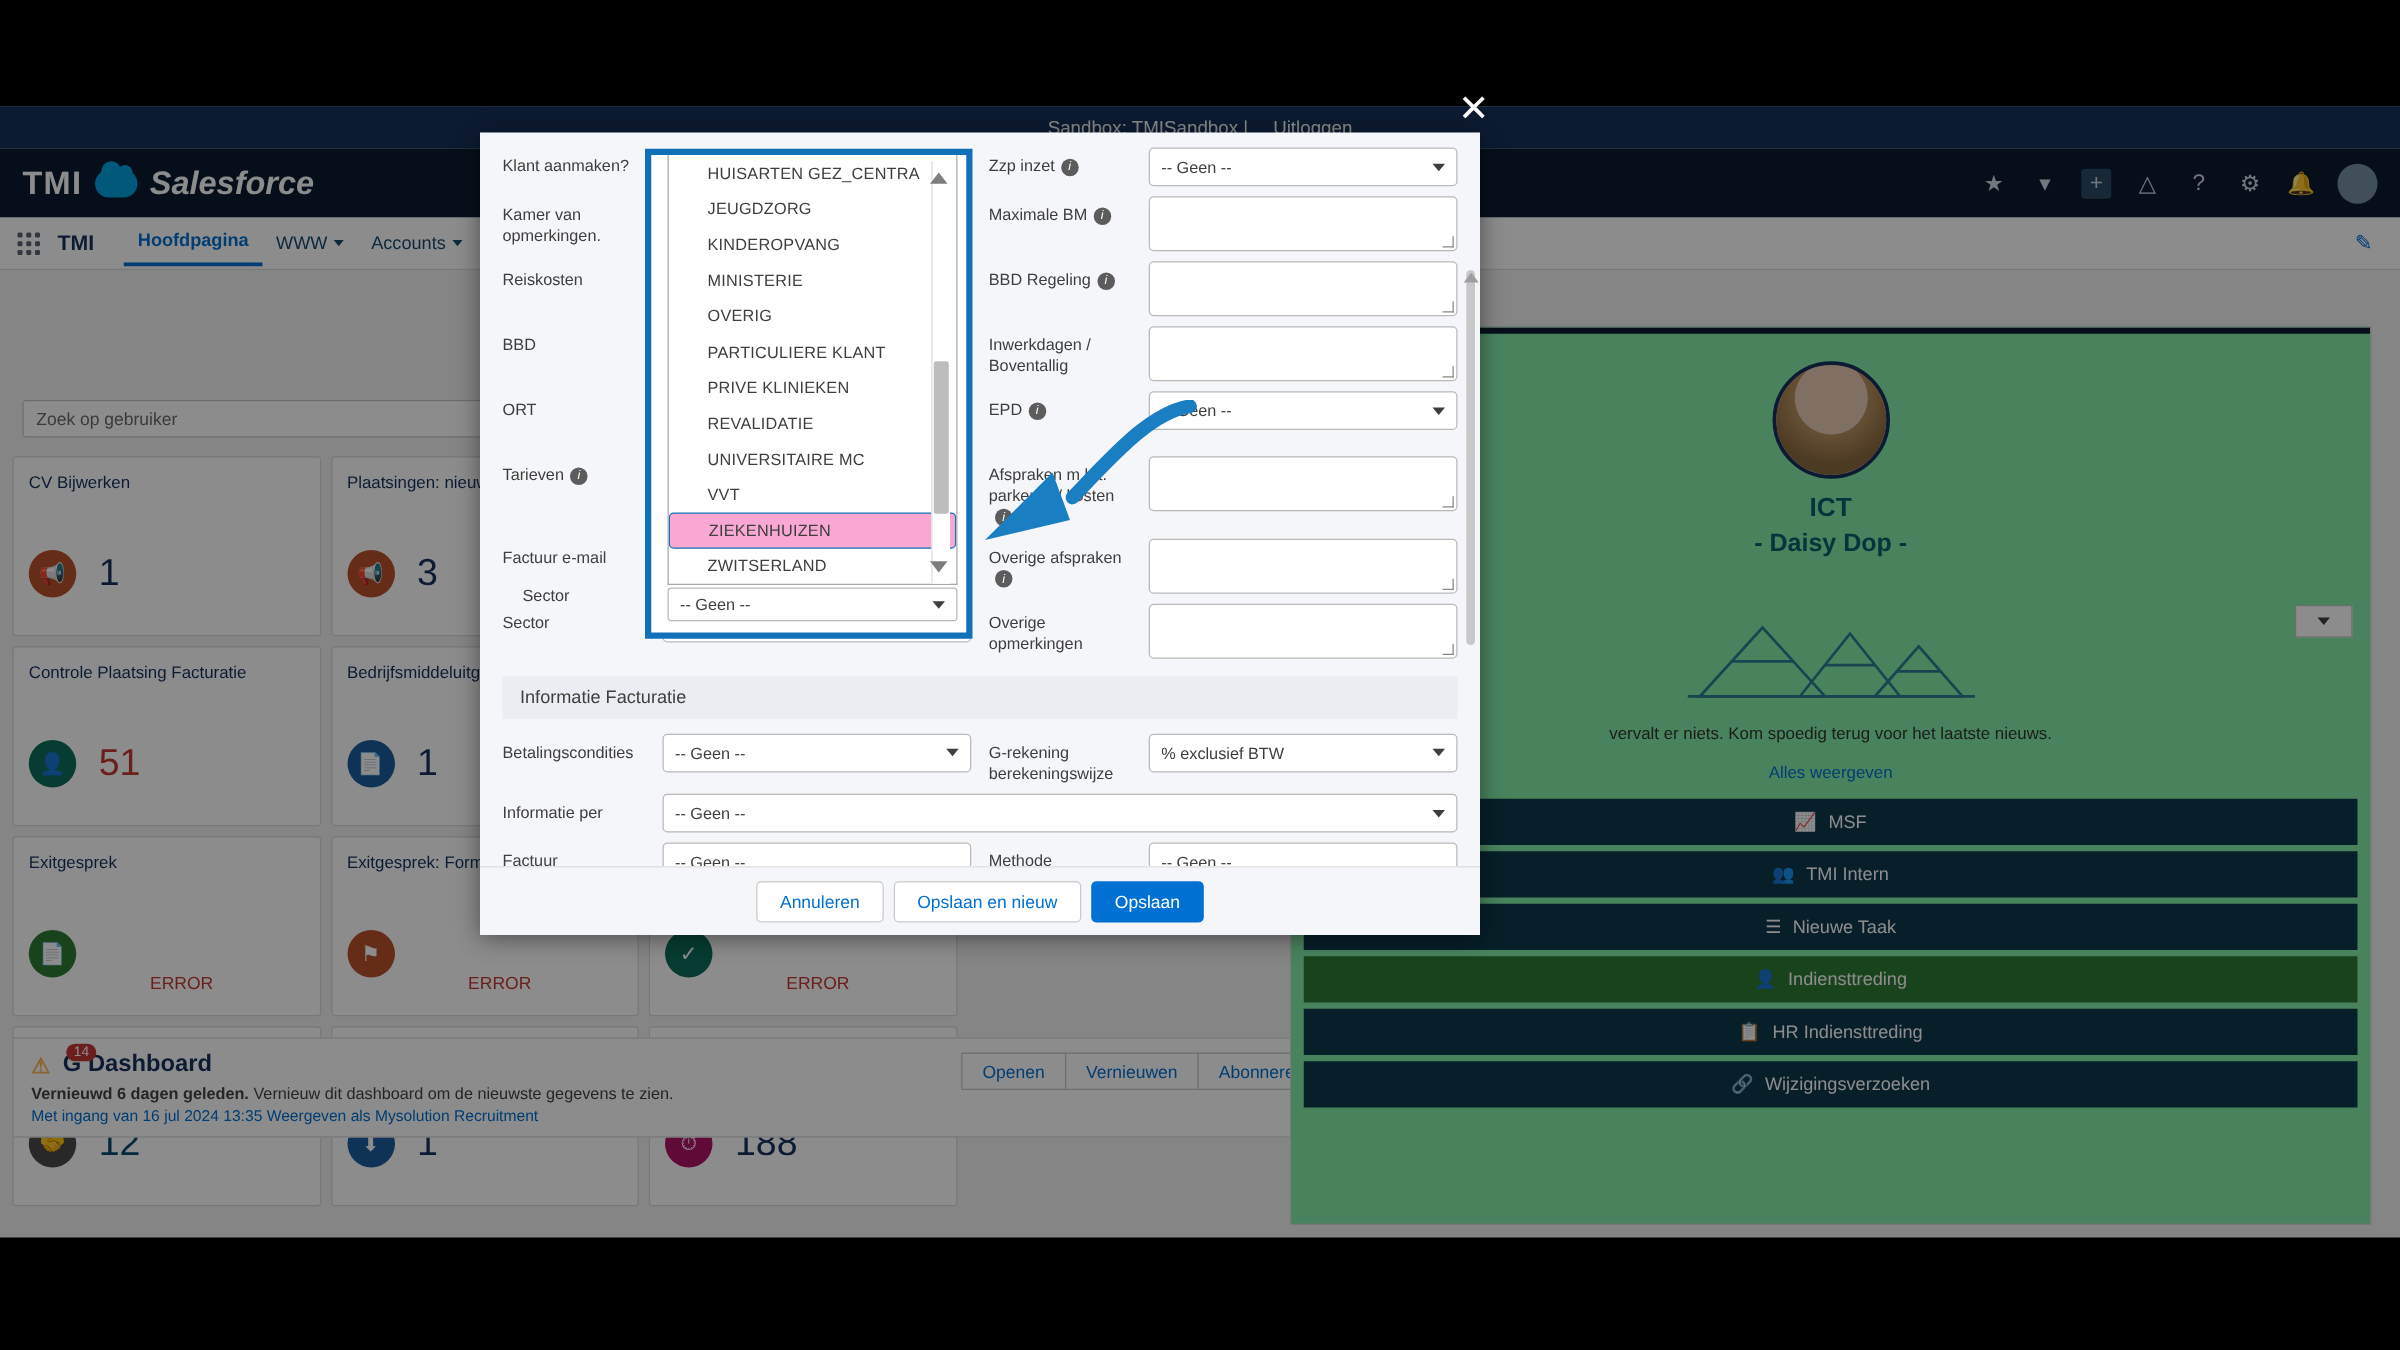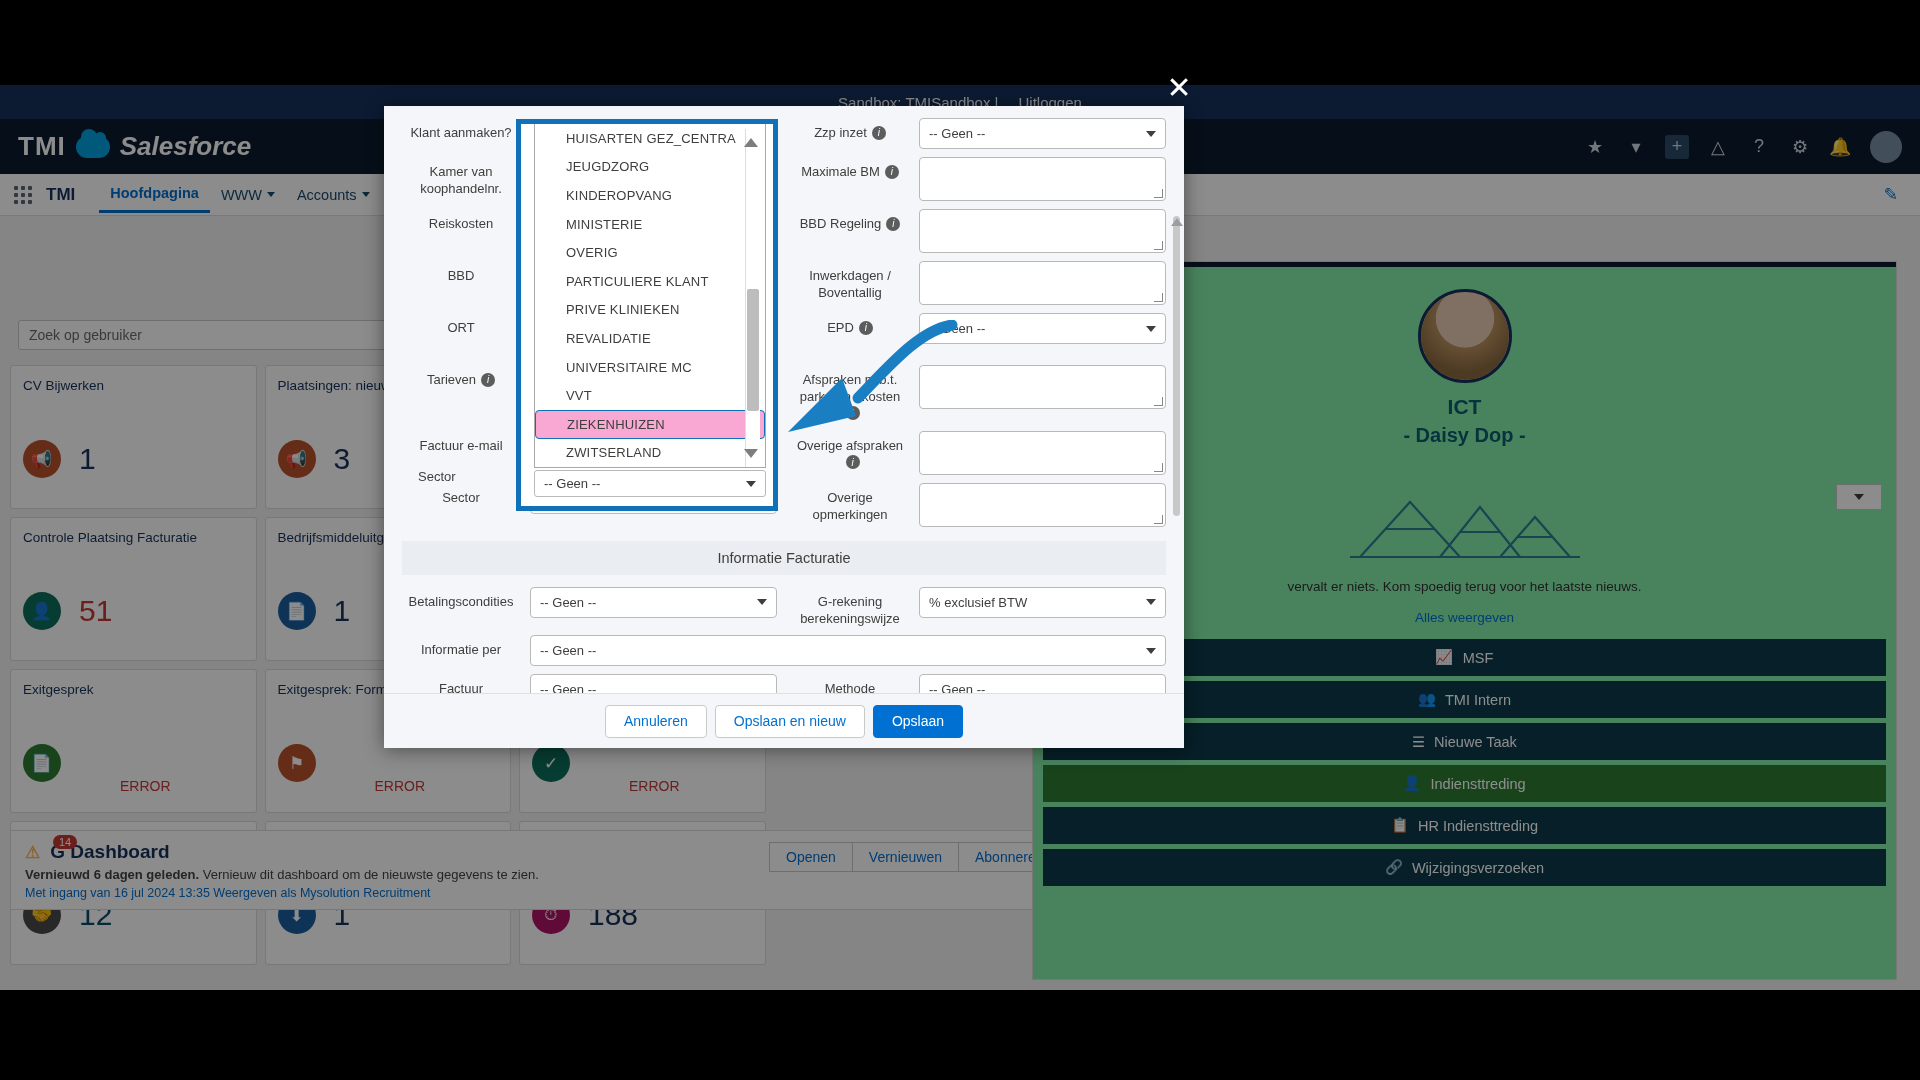--- a/index.html
+++ b/index.html
@@ -121,21 +121,21 @@
   .rbtn.green{ background:#2e7d32; }
   .rbtn.navy{ background:#0b3a4a; }
 
   
   #modal{
     position:absolute; left:384px; top:106px; width:800px; height:642px;
     background:#f4f6f9; box-shadow:0 2px 18px rgba(0,0,0,.45); z-index:60;
     overflow:hidden;
   }
   #modalscroll{ position:absolute; inset:0 0 55px 0; overflow:hidden; }
-  #modalbody{ position:relative; padding:12px 18px 0 18px;text-align:center; }
+  #modalbody{ position:relative; padding:12px 18px 0 18px; }
 
   .frow{ display:flex; gap:14px; margin-bottom:8px; }
   .fcol{ flex:1; display:flex; align-items:flex-start; gap:10px; }
   .flabel{ width:118px; font-size:13px; color:#3e3e3c; line-height:1.3;
            padding-top:7px; flex-shrink:0; }
   .fctl{ flex:1; }
   .infoi{ display:inline-flex; width:14px;height:14px;border-radius:50%;
           background:#5c5c5c;color:#fff;font-size:10px;font-style:italic;
           align-items:center;justify-content:center;margin-left:5px;vertical-align:1px; }
   .inp{ width:100%; height:31px; border:1px solid #b9b9b9; border-radius:4px;
@@ -483,21 +483,21 @@
                 <div class="fctl">
                   <div class="sel">
                     <span>-- Geen --</span>
                     <span class="dcaret"></span>
                   </div>
                 </div>
               </div>
             </div>
             <div class="frow">
               <div class="fcol">
-                <div class="flabel"><span>Kamer van koophandelnr.</span></div>
+                <div class="flabel"><span>Kamer van opmerkingen.</span></div>
                 <div class="fctl">
                   <div class="inp">
                     <span style="color: rgb(138, 138, 138);"></span>
                   </div>
                 </div>
               </div>
               <div class="fcol">
                 <div class="flabel"><span>Maximale BM</span><span class="infoi">i</span></div>
                 <div class="fctl">
                   <div class="ta"></div>

